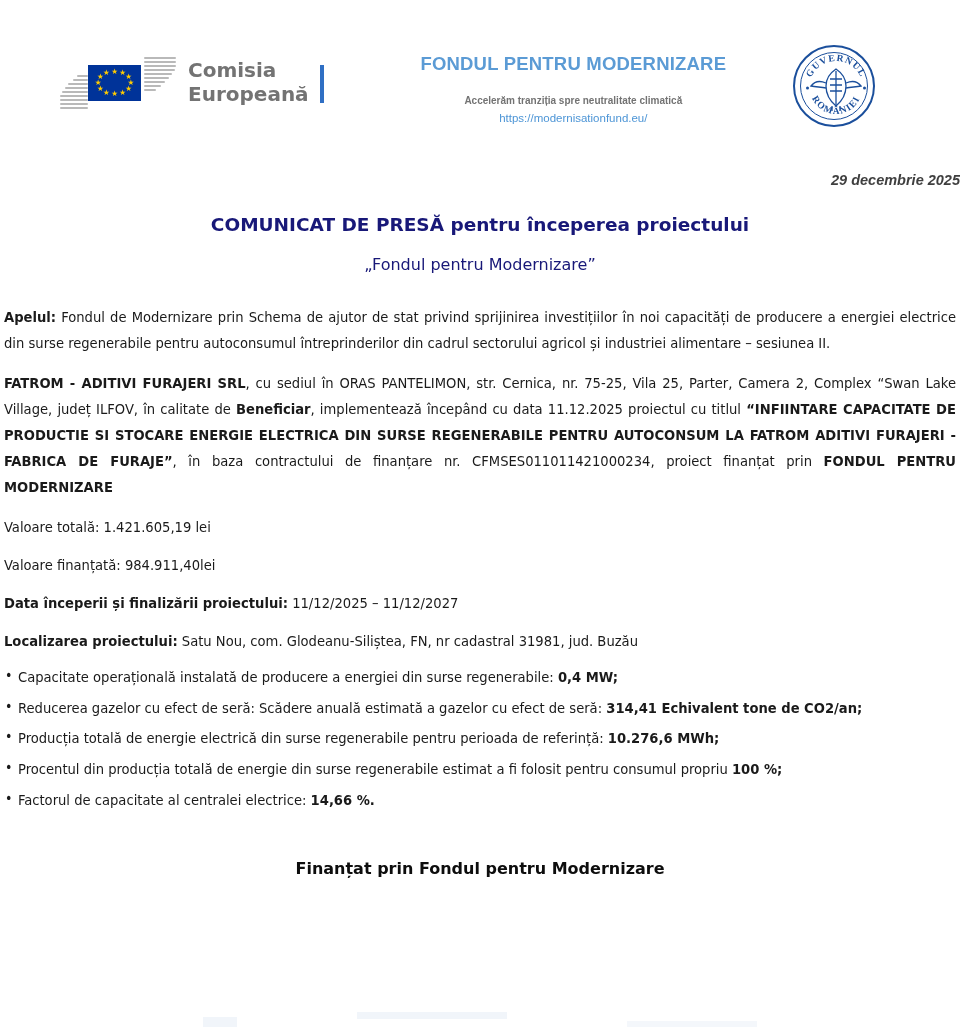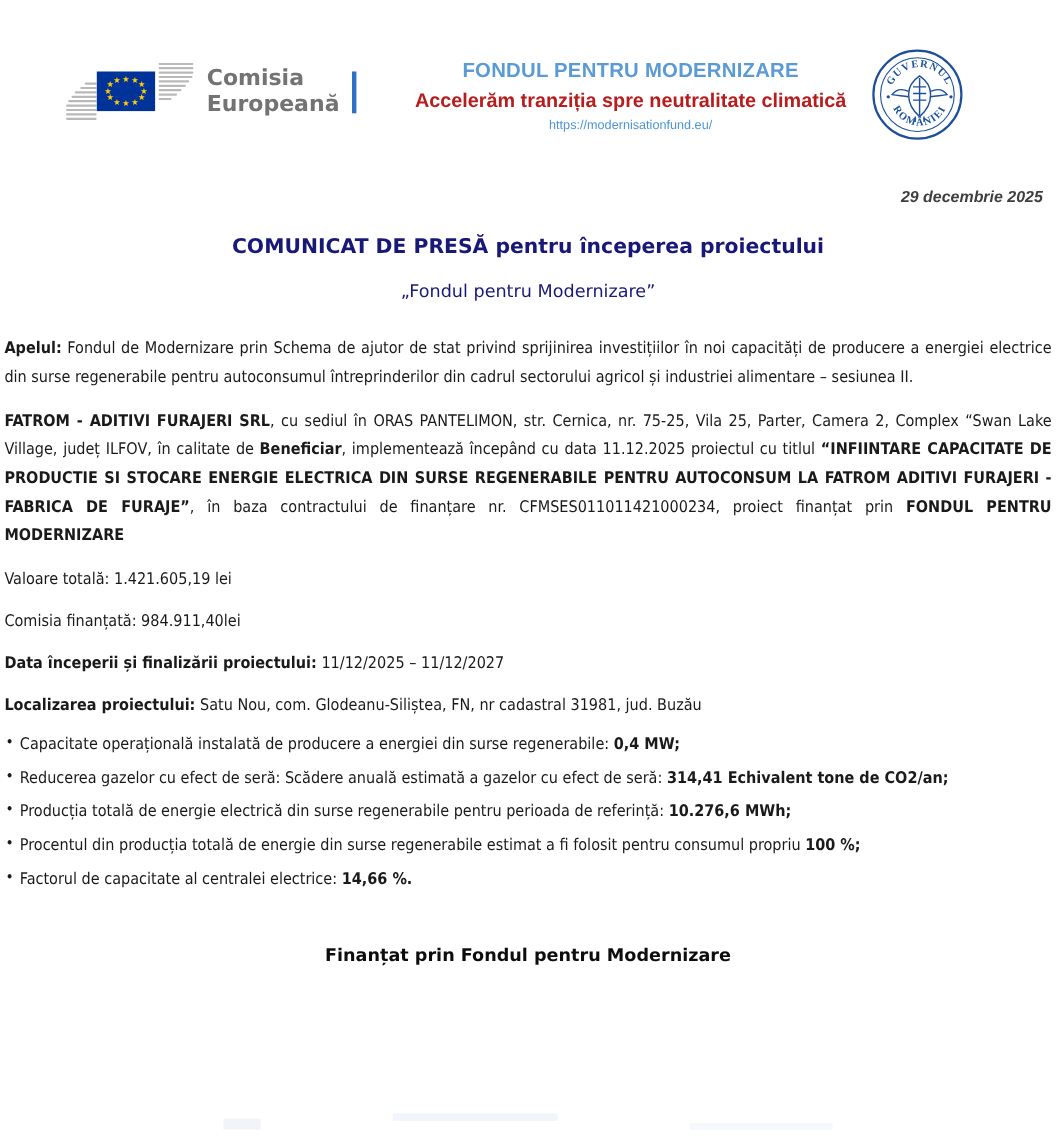--- a/index.html
+++ b/index.html
@@ -132,24 +132,24 @@
   }
   .mf-title {
     font-family: "Liberation Sans", sans-serif;
     font-size: 18.5px;
     font-weight: 700;
     color: #5b9bd5;
     letter-spacing: 0.2px;
   }
   .mf-sub {
     font-family: "Liberation Sans", sans-serif;
-    font-size: 18px;
-    font-weight: 700;
-    color: #b91c1c;
-    margin-top: 6px;
+    font-size: 10px;
+    font-weight: 700;
+    color: #737373;
+    margin-top: 20px;
   }
   .mf-link {
     font-family: "Liberation Sans", sans-serif;
     font-size: 11.5px;
     color: #4d95d6;
     margin-top: 6px;
     text-decoration: none;
   }
 
   .gov-seal {
@@ -166,21 +166,21 @@
     position: absolute;
     inset: 5px;
     border-radius: 50%;
     border: 1.5px solid #1b4f9c;
   }
   .gov-seal svg { position: absolute; inset: 0; }
 
   
   .date-line {
     text-align: right;
-    padding: 0 12px 0 0;
+    padding: 0 0 0 0;
     margin-top: 22px;
     font-family: "Liberation Sans", sans-serif;
     font-size: 14.5px;
     font-style: italic;
     font-weight: 700;
     color: #3f3f3f;
   }
 
   
   .doc-title {
@@ -371,21 +371,21 @@
 
   <div class="content">
 
     <p class="para"><b>Apelul:</b><span> Fondul de Modernizare prin Schema de ajutor de stat privind sprijinirea investițiilor în noi capacități de producere a energiei electrice din surse regenerabile pentru autoconsumul întreprinderilor din cadrul sectorului agricol și industriei alimentare – sesiunea II.</span></p>
 
     <p class="para"><b>FATROM - ADITIVI FURAJERI SRL</b><span>, cu sediul în ORAS PANTELIMON, str. Cernica, nr. 75-25, Vila 25, Parter, Camera 2, Complex “Swan Lake Village, județ ILFOV, în calitate de </span><b>Beneficiar</b><span>, implementează începând cu data 11.12.2025 proiectul cu titlul </span><b>“INFIINTARE CAPACITATE DE PRODUCTIE SI STOCARE ENERGIE ELECTRICA DIN SURSE REGENERABILE PENTRU AUTOCONSUM LA FATROM ADITIVI FURAJERI - FABRICA DE FURAJE”</b><span>, în baza contractului de finanțare nr. CFMSES011011421000234, proiect finanțat prin </span><b>FONDUL PENTRU MODERNIZARE</b></p>
 
 
     <p class="line">Valoare totală: 1.421.605,19 lei</p>
 
-    <p class="line">Comisia finanțată: 984.911,40lei</p>
+    <p class="line">Valoare finanțată: 984.911,40lei</p>
 
     <p class="line"><b>Data începerii și finalizării proiectului:</b><span> 11/12/2025 – 11/12/2027</span></p>
 
     <p class="line"><b>Localizarea proiectului:</b><span> Satu Nou, com. Glodeanu-Siliștea, FN, nr cadastral 31981, jud. Buzău</span></p>
 
 
     <ul class="bullets">
       <li><span>Capacitate operațională instalată de producere a energiei din surse regenerabile: </span><b>0,4 MW;</b></li>
       <li><span>Reducerea gazelor cu efect de seră: Scădere anuală estimată a gazelor cu efect de seră: </span><b>314,41 Echivalent tone de CO2/an;</b></li>
       <li><span>Producția totală de energie electrică din surse regenerabile pentru perioada de referință: </span><b>10.276,6 MWh;</b></li>

